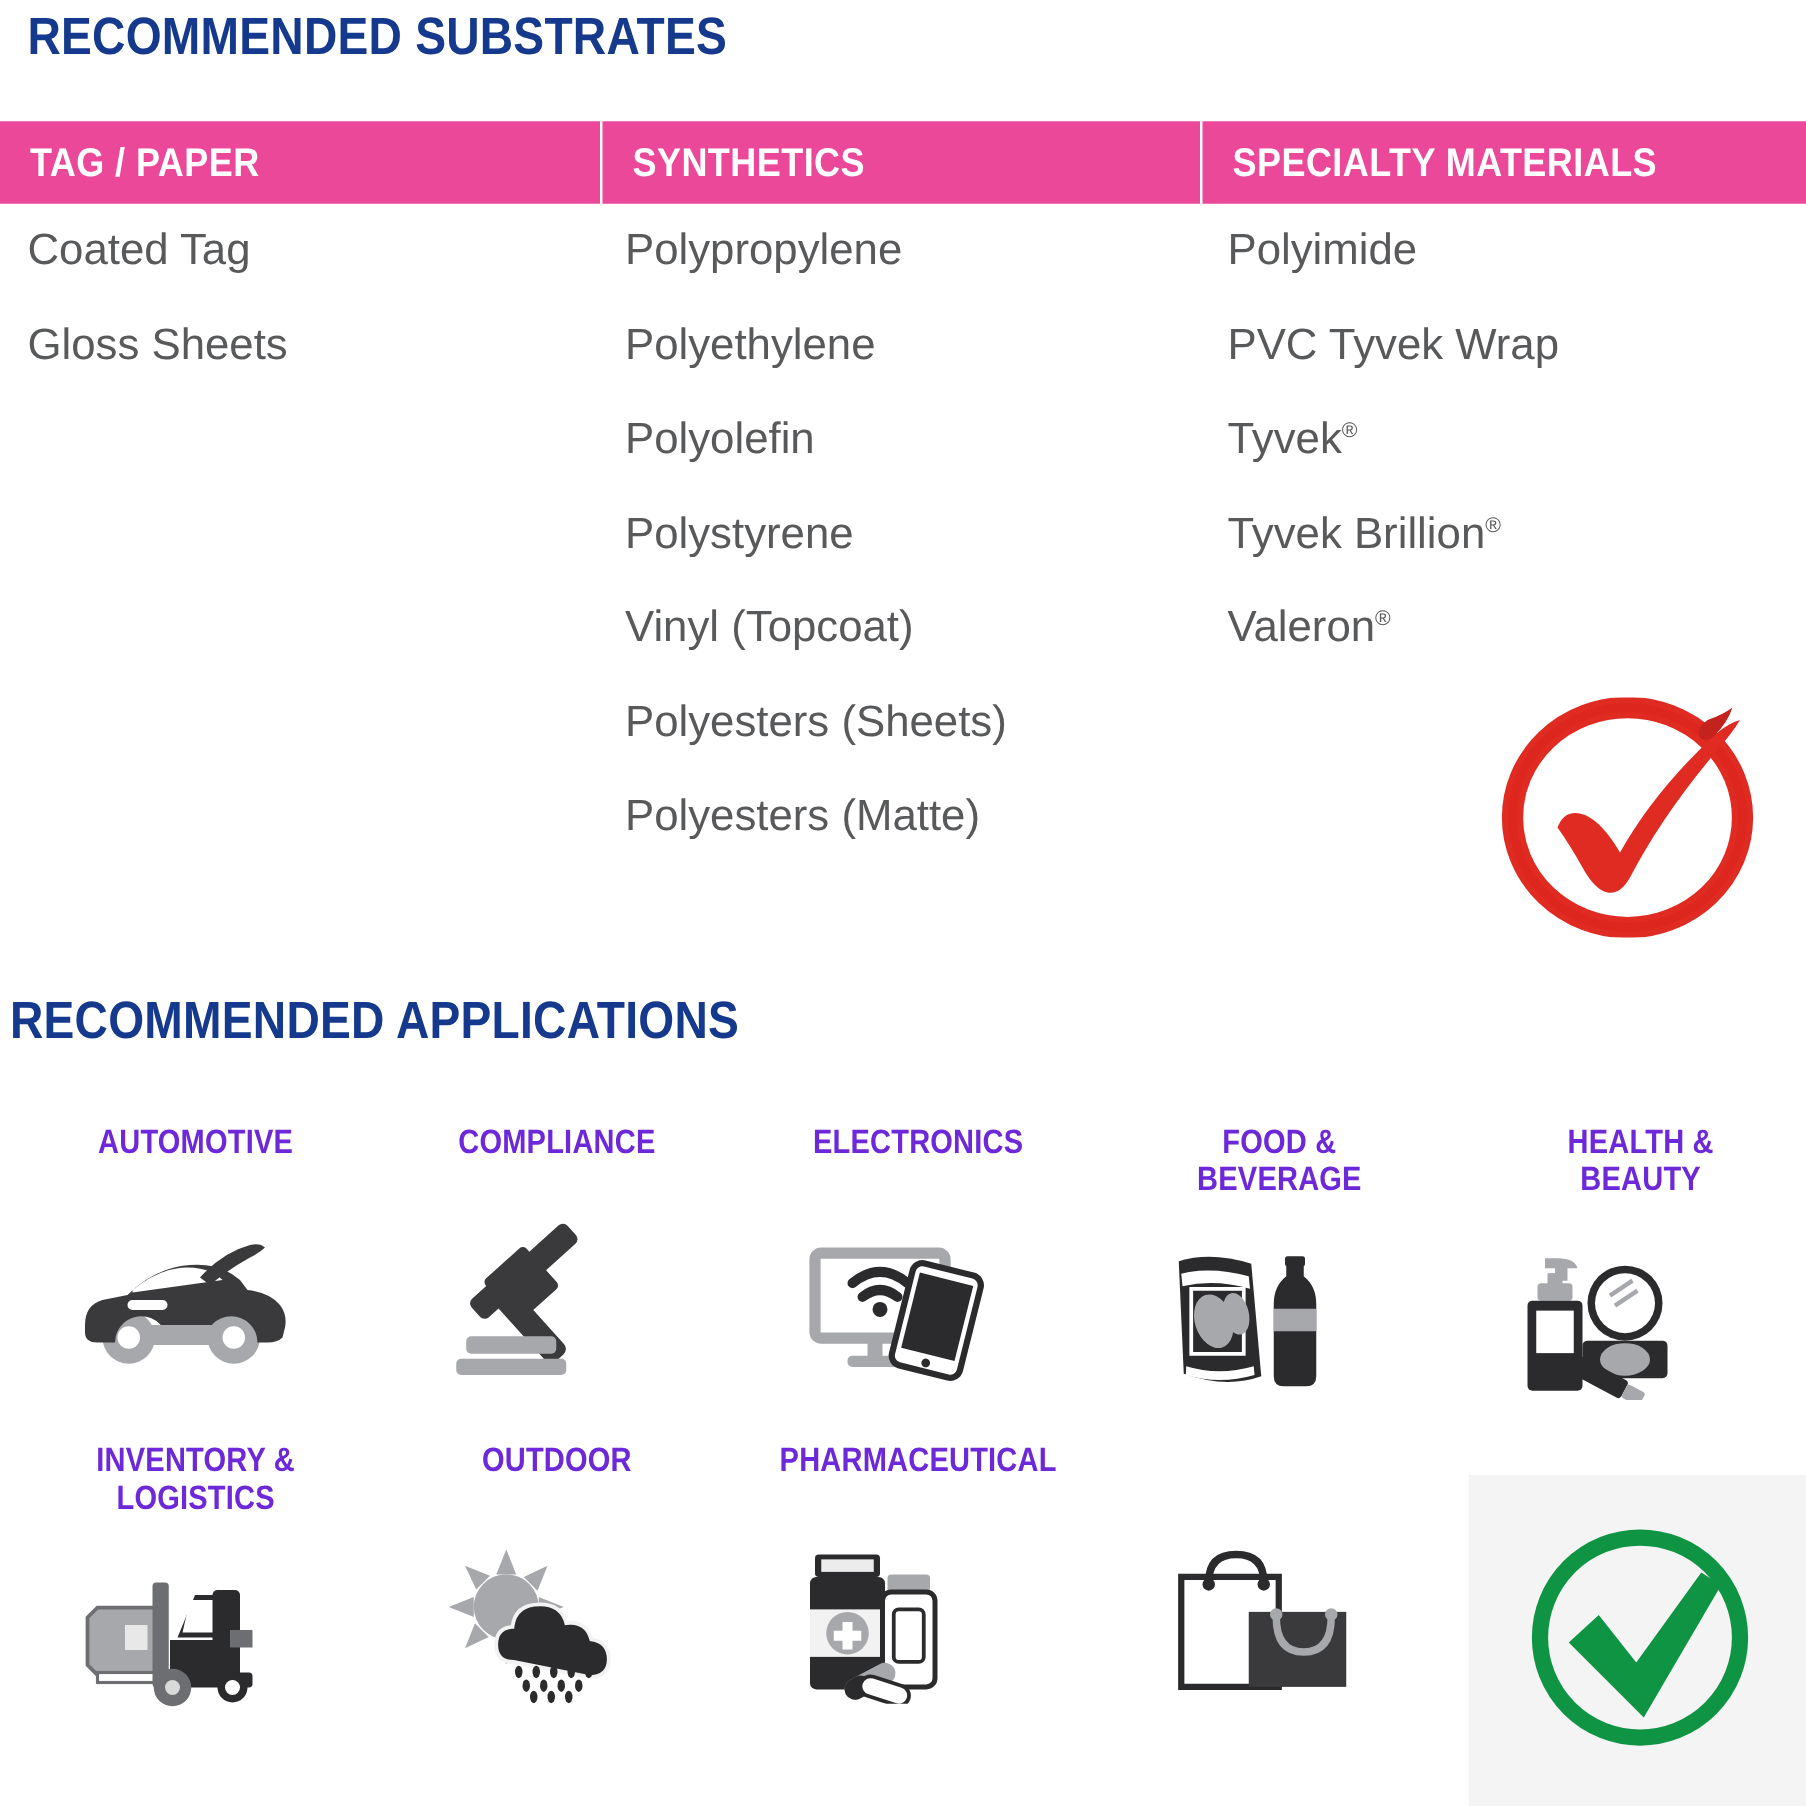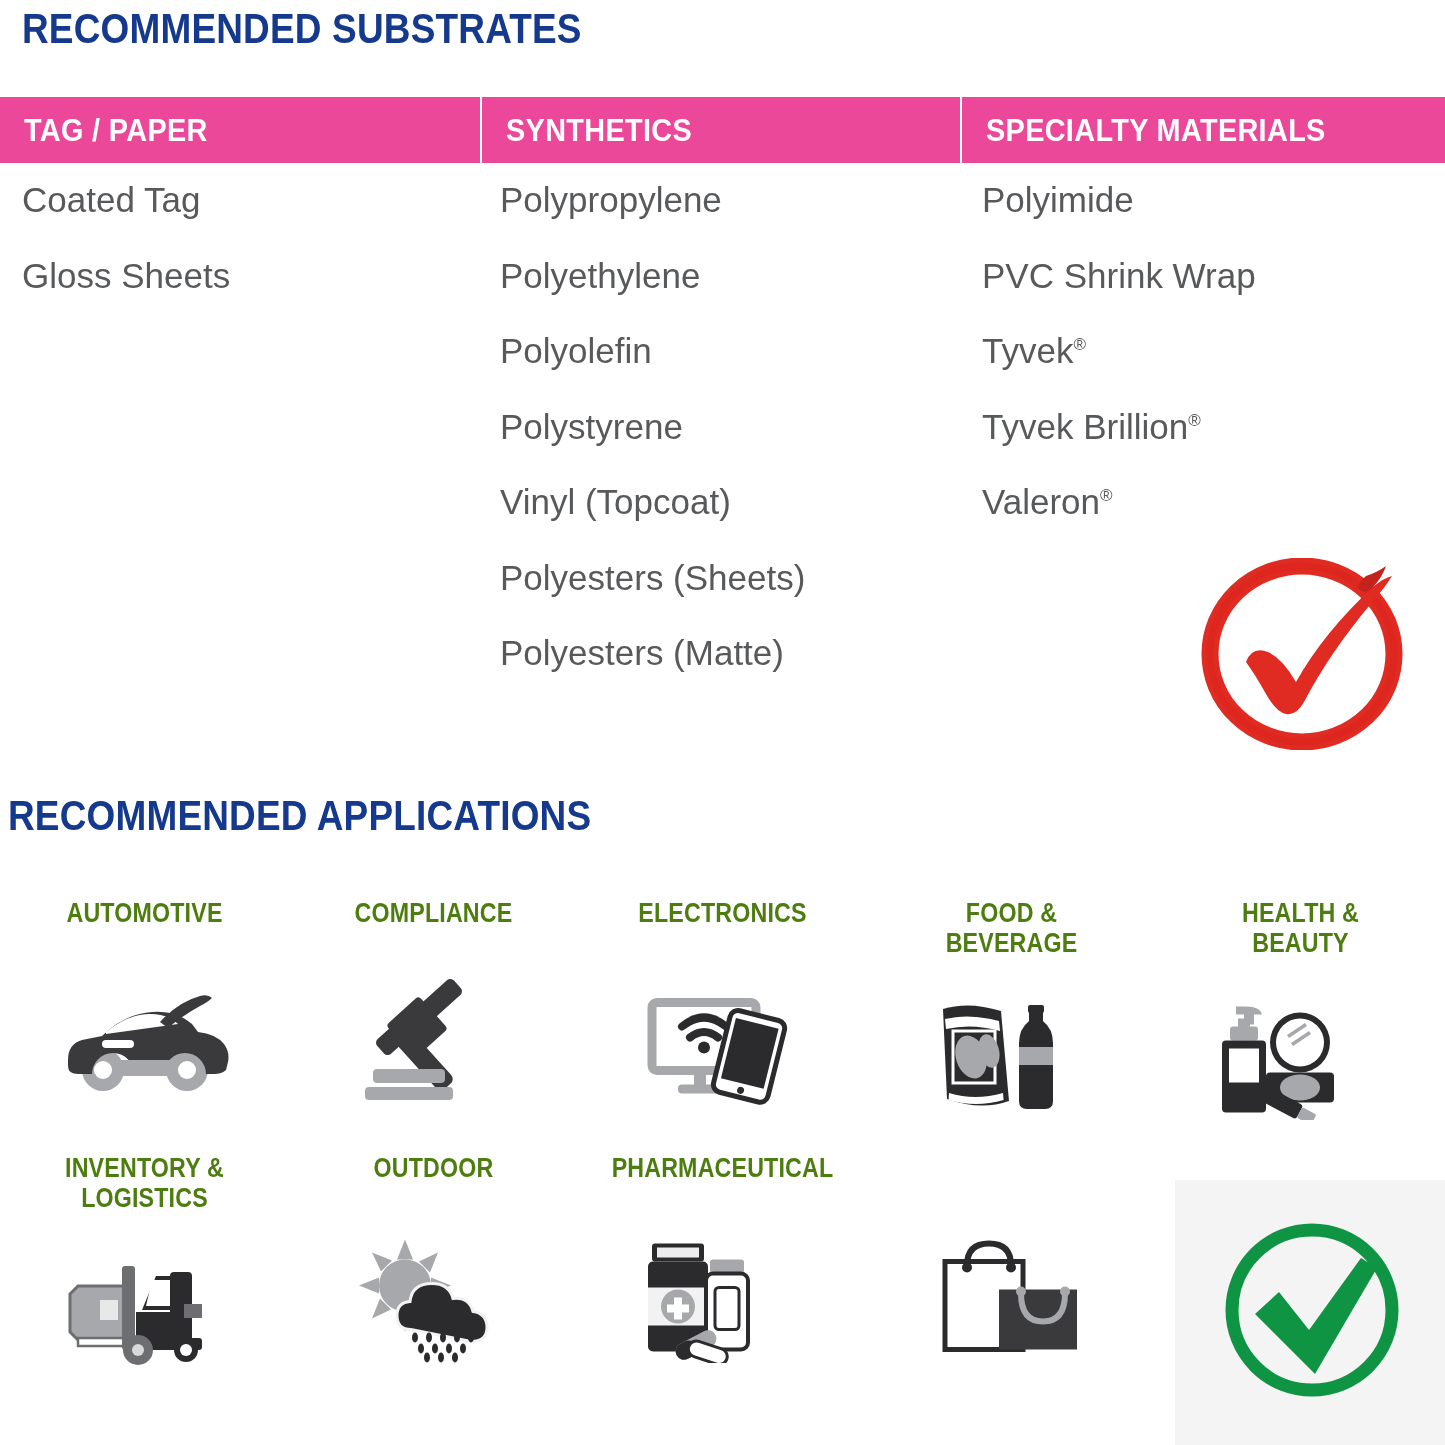--- a/index.html
+++ b/index.html
@@ -66,24 +66,24 @@
   
   #apps-grid {
     position: absolute; left: 0px; top: 880px;
     width: 1445px; height: 565px;
     display: grid;
     grid-template-columns: repeat(5, 289px);
     grid-template-rows: 255px 265px;
   }
   .app-cell { position: relative; }
   .app-label {
-    position: absolute; top: 18px; left: 0; width: 100%;
+    position: absolute; top: 18px; left: 12px; width: 100%;
     text-align: center;
     font-weight: bold; font-size: 27px; line-height: 1.12;
-    color: #4d7c0f; letter-spacing: 0.2px;
+    color: #6d28d9; letter-spacing: 0.2px;
   }
   .app-label span { display: block; transform: scaleX(0.86); }
   .app-icon {
     position: absolute; left: 50%; transform: translateX(-50%);
     top: 98px; width: 170px; height: 130px;
     display: flex; align-items: center; justify-content: center;
   }
   .app-cell.two-line .app-icon { top: 110px; }
   .app-icon svg { width: 100%; height: 100%; display: block; }
 
@@ -126,21 +126,21 @@
     <div class="item">Polyethylene</div>
     <div class="item">Polyolefin</div>
     <div class="item">Polystyrene</div>
     <div class="item">Vinyl (Topcoat)</div>
     <div class="item">Polyesters (Sheets)</div>
     <div class="item">Polyesters (Matte)</div>
   </div>
 
   <div class="col-list" id="col-spec">
     <div class="item"><span>Polyimide</span></div>
-    <div class="item"><span>PVC Shrink Wrap</span></div>
+    <div class="item"><span>PVC Tyvek Wrap</span></div>
     <div class="item"><span>Tyvek</span><sup>®</sup></div>
     <div class="item"><span>Tyvek Brillion</span><sup>®</sup></div>
     <div class="item"><span>Valeron</span><sup>®</sup></div>
   </div>
 
   <div id="red-check">
     <svg viewBox="0 0 222 192" xmlns="http://www.w3.org/2000/svg">
       <ellipse cx="106" cy="96" rx="92" ry="88" fill="none" stroke="#e02b23" stroke-width="17"></ellipse>
       <ellipse cx="106" cy="96" rx="92" ry="88" fill="none" stroke="#d8231c" stroke-width="7" opacity="0.55"></ellipse>
       <path d="M50 104 q6 -16 22 -10 q14 6 28 30 q28 -50 78 -96 q10 -8 18 -10 q-6 10 -18 24 q-44 52 -70 102 q-8 14 -18 12 q-10 -2 -20 -20 q-10 -18 -20 -32 z" fill="#e02b23"></path>

